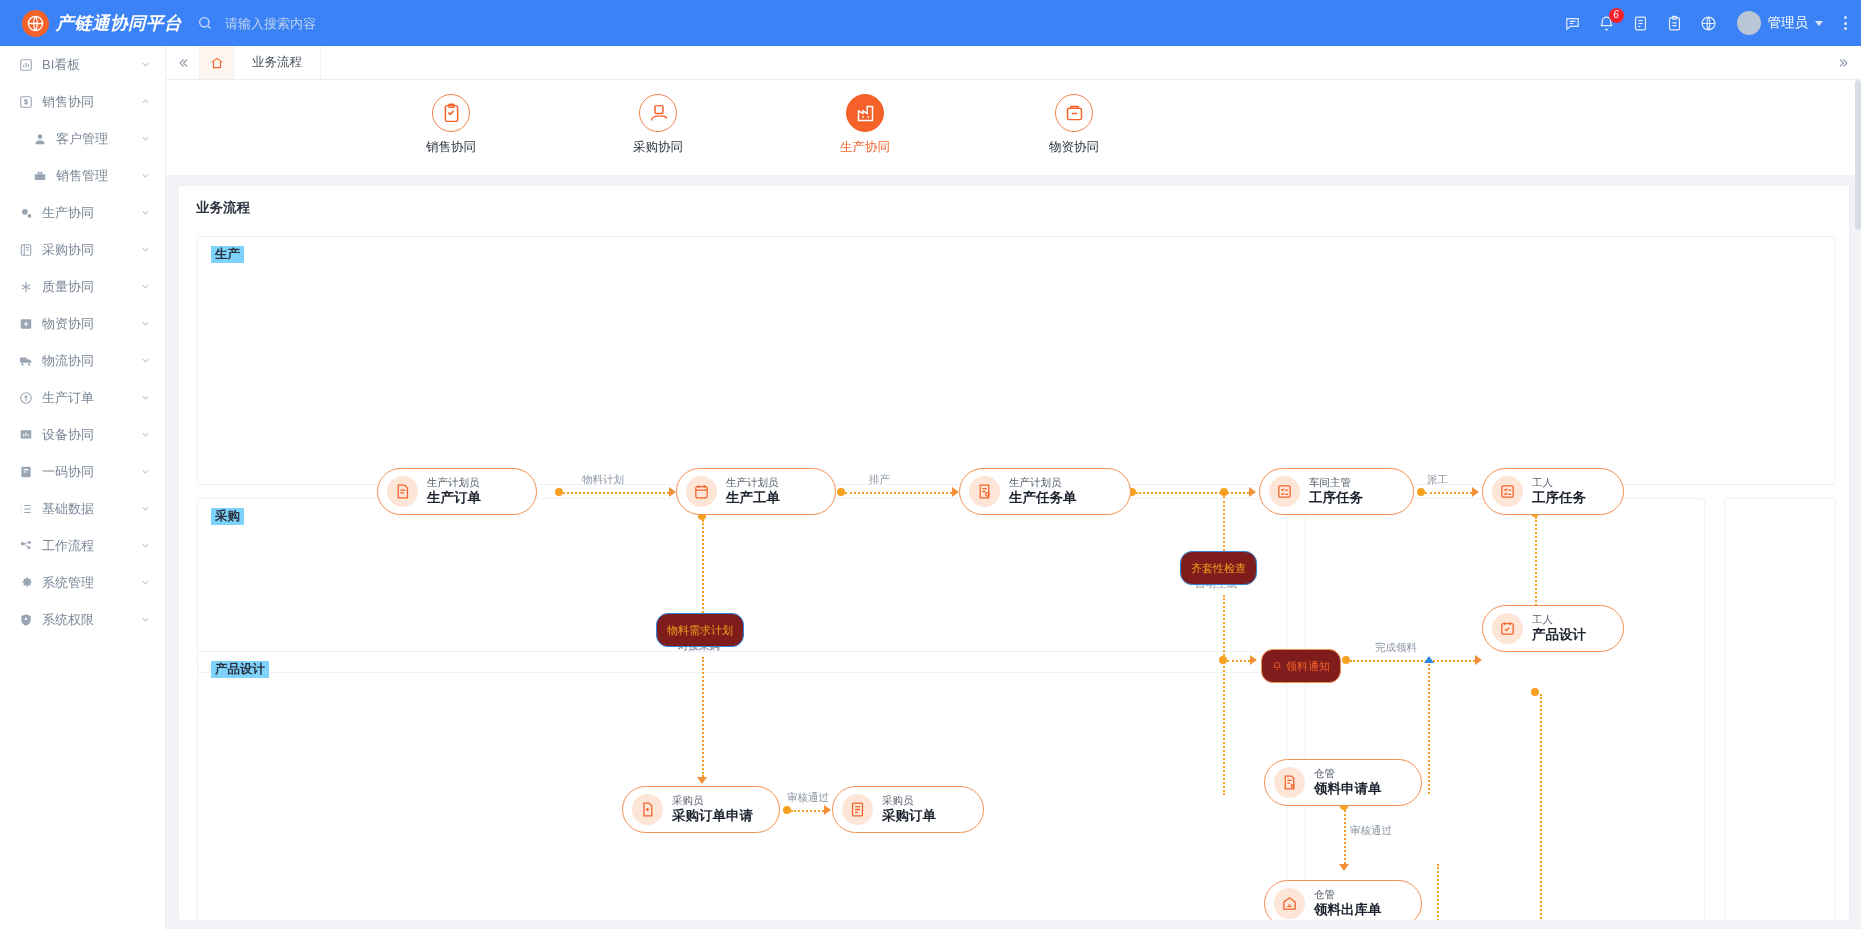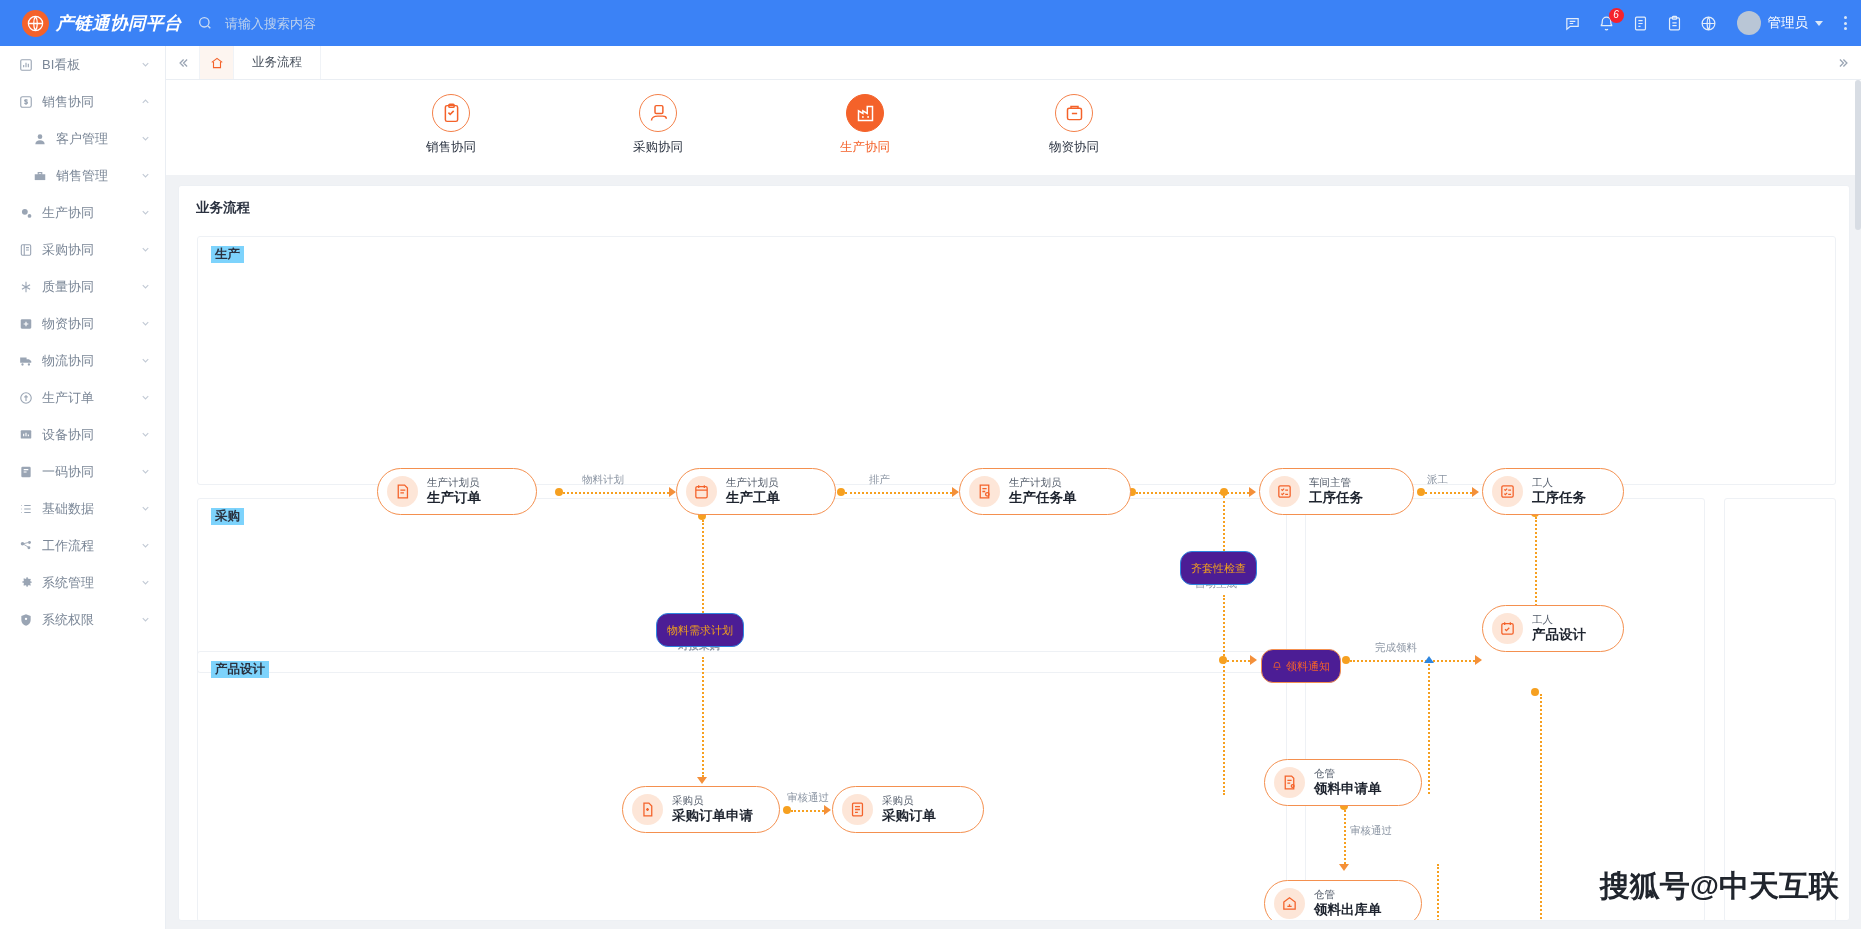--- a/index.html
+++ b/index.html
@@ -121,21 +121,21 @@
     width: 31px; height: 31px; border-radius: 50%; background: #fde6d8;
     display: flex; align-items: center; justify-content: center; color: #f4622a; flex: none;
   }
   .node-txt { display: flex; flex-direction: column; justify-content: center; gap: 1px; }
   .node-role { font-size: 10.5px; color: #4c5costs; color: #535c6a; line-height: 1.1; }
   .node-title { font-size: 13.5px; color: #1d232e; font-weight: bold; line-height: 1.15; white-space: nowrap; }
 
   
   .pill {
     position: absolute; height: 22px; border-radius: 12px; border: 1.2px solid #f4904f;
-    background: #4c1d95; display: flex; align-items: center; justify-content: center;
+    background: #7f1d1d; display: flex; align-items: center; justify-content: center;
     gap: 4px; padding: 16px 10px; font-size: 11px; color: #f4622a; z-index: 7; cursor: pointer; white-space: nowrap;
   }
   .pill.blue { border-color: #2e86e0; border-width: 1.3px; color: #f0a01c; }
   .pill.plain { color: #f4622a; text-align: right; }
 
   
   .edge-h, .edge-v {
     position: absolute; z-index: 3;
   }
   .edge-h { height: 0; border-top: 2px dotted #f6a020; }
@@ -758,14 +758,13 @@
 
       <div class="edge-v" style="left:1258px; top:640px; height:140px;"></div>
 
       <div class="edge-v" style="left:1361px; top:470px; height:385px;"></div>
 
     </div>
   </div>
 
   <div class="vscroll"></div>
 
-  <div class="watermark">搜狐号@中天互联</div>
 </div>
 
 </body></html>

